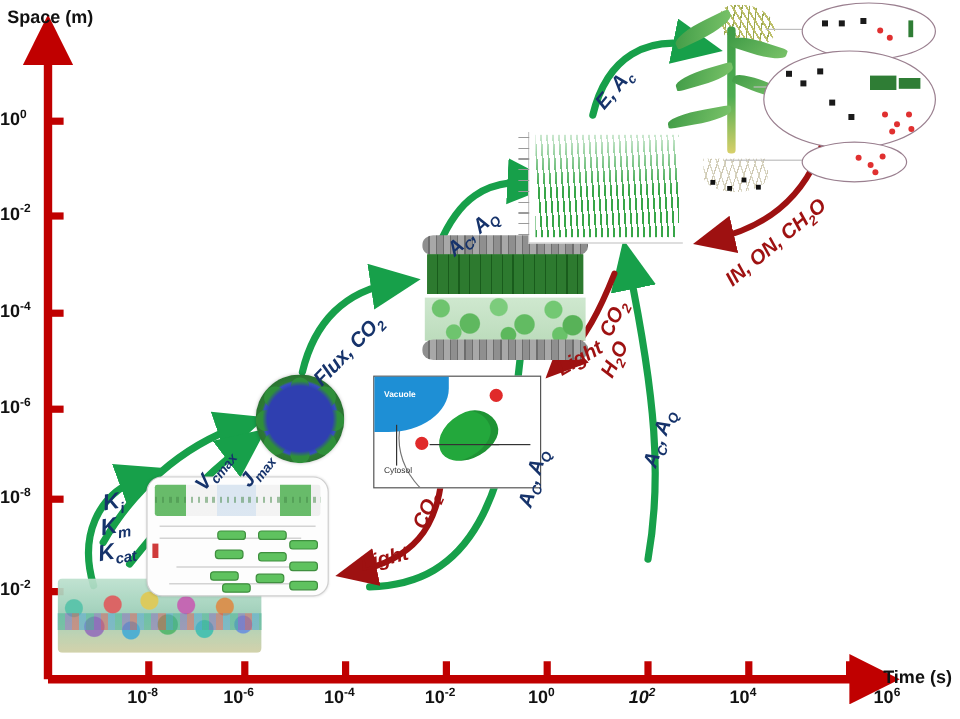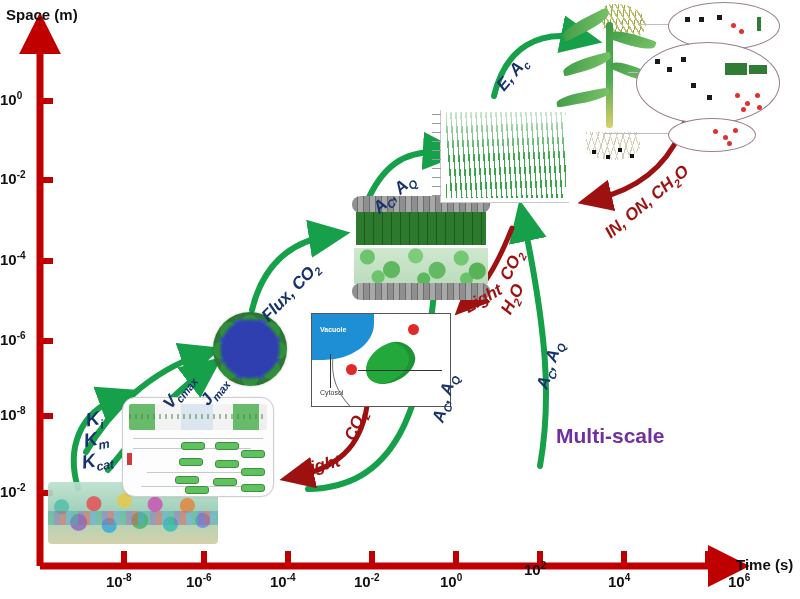--- a/index.html
+++ b/index.html
@@ -364,21 +364,21 @@
   </div>
   <div class="tick-label" style="left:270px; top:572px;">
     <span>10</span><sup>-4</sup>
   </div>
   <div class="tick-label" style="left:354px; top:572px;">
     <span>10</span><sup>-2</sup>
   </div>
   <div class="tick-label" style="left:440px; top:572px;">
     <span>10</span><sup>0</sup>
   </div>
-  <div class="tick-label" style="left:524px; top:560px;">
+  <div class="tick-label" style="left:524px; top:572px;font-style:italic;">
     <span>10</span><sup>2</sup>
   </div>
   <div class="tick-label" style="left:608px; top:572px;">
     <span>10</span><sup>4</sup>
   </div>
   <div class="tick-label" style="left:728px; top:572px;">
     <span>10</span><sup>6</sup>
   </div>
 
   <div class="illo protein" style="left:48px; top:482px;"></div>
@@ -532,16 +532,15 @@
   </div>
 
   <div class="arrow-label lbl-red" style="left:300px; top:456px; font-size:17px; transform:rotate(-14deg);">
     Light
   </div>
   <div class="arrow-label lbl-red" style="left:341px; top:415px; font-size:17px; transform:rotate(-66deg);">
     CO<sub>2</sub>
   </div>
 
   <div class="callout" style="left:556px; top:422px;">
-    <div>Multi-scale</div>
   </div>
 
 </div>
 
 </body></html>

